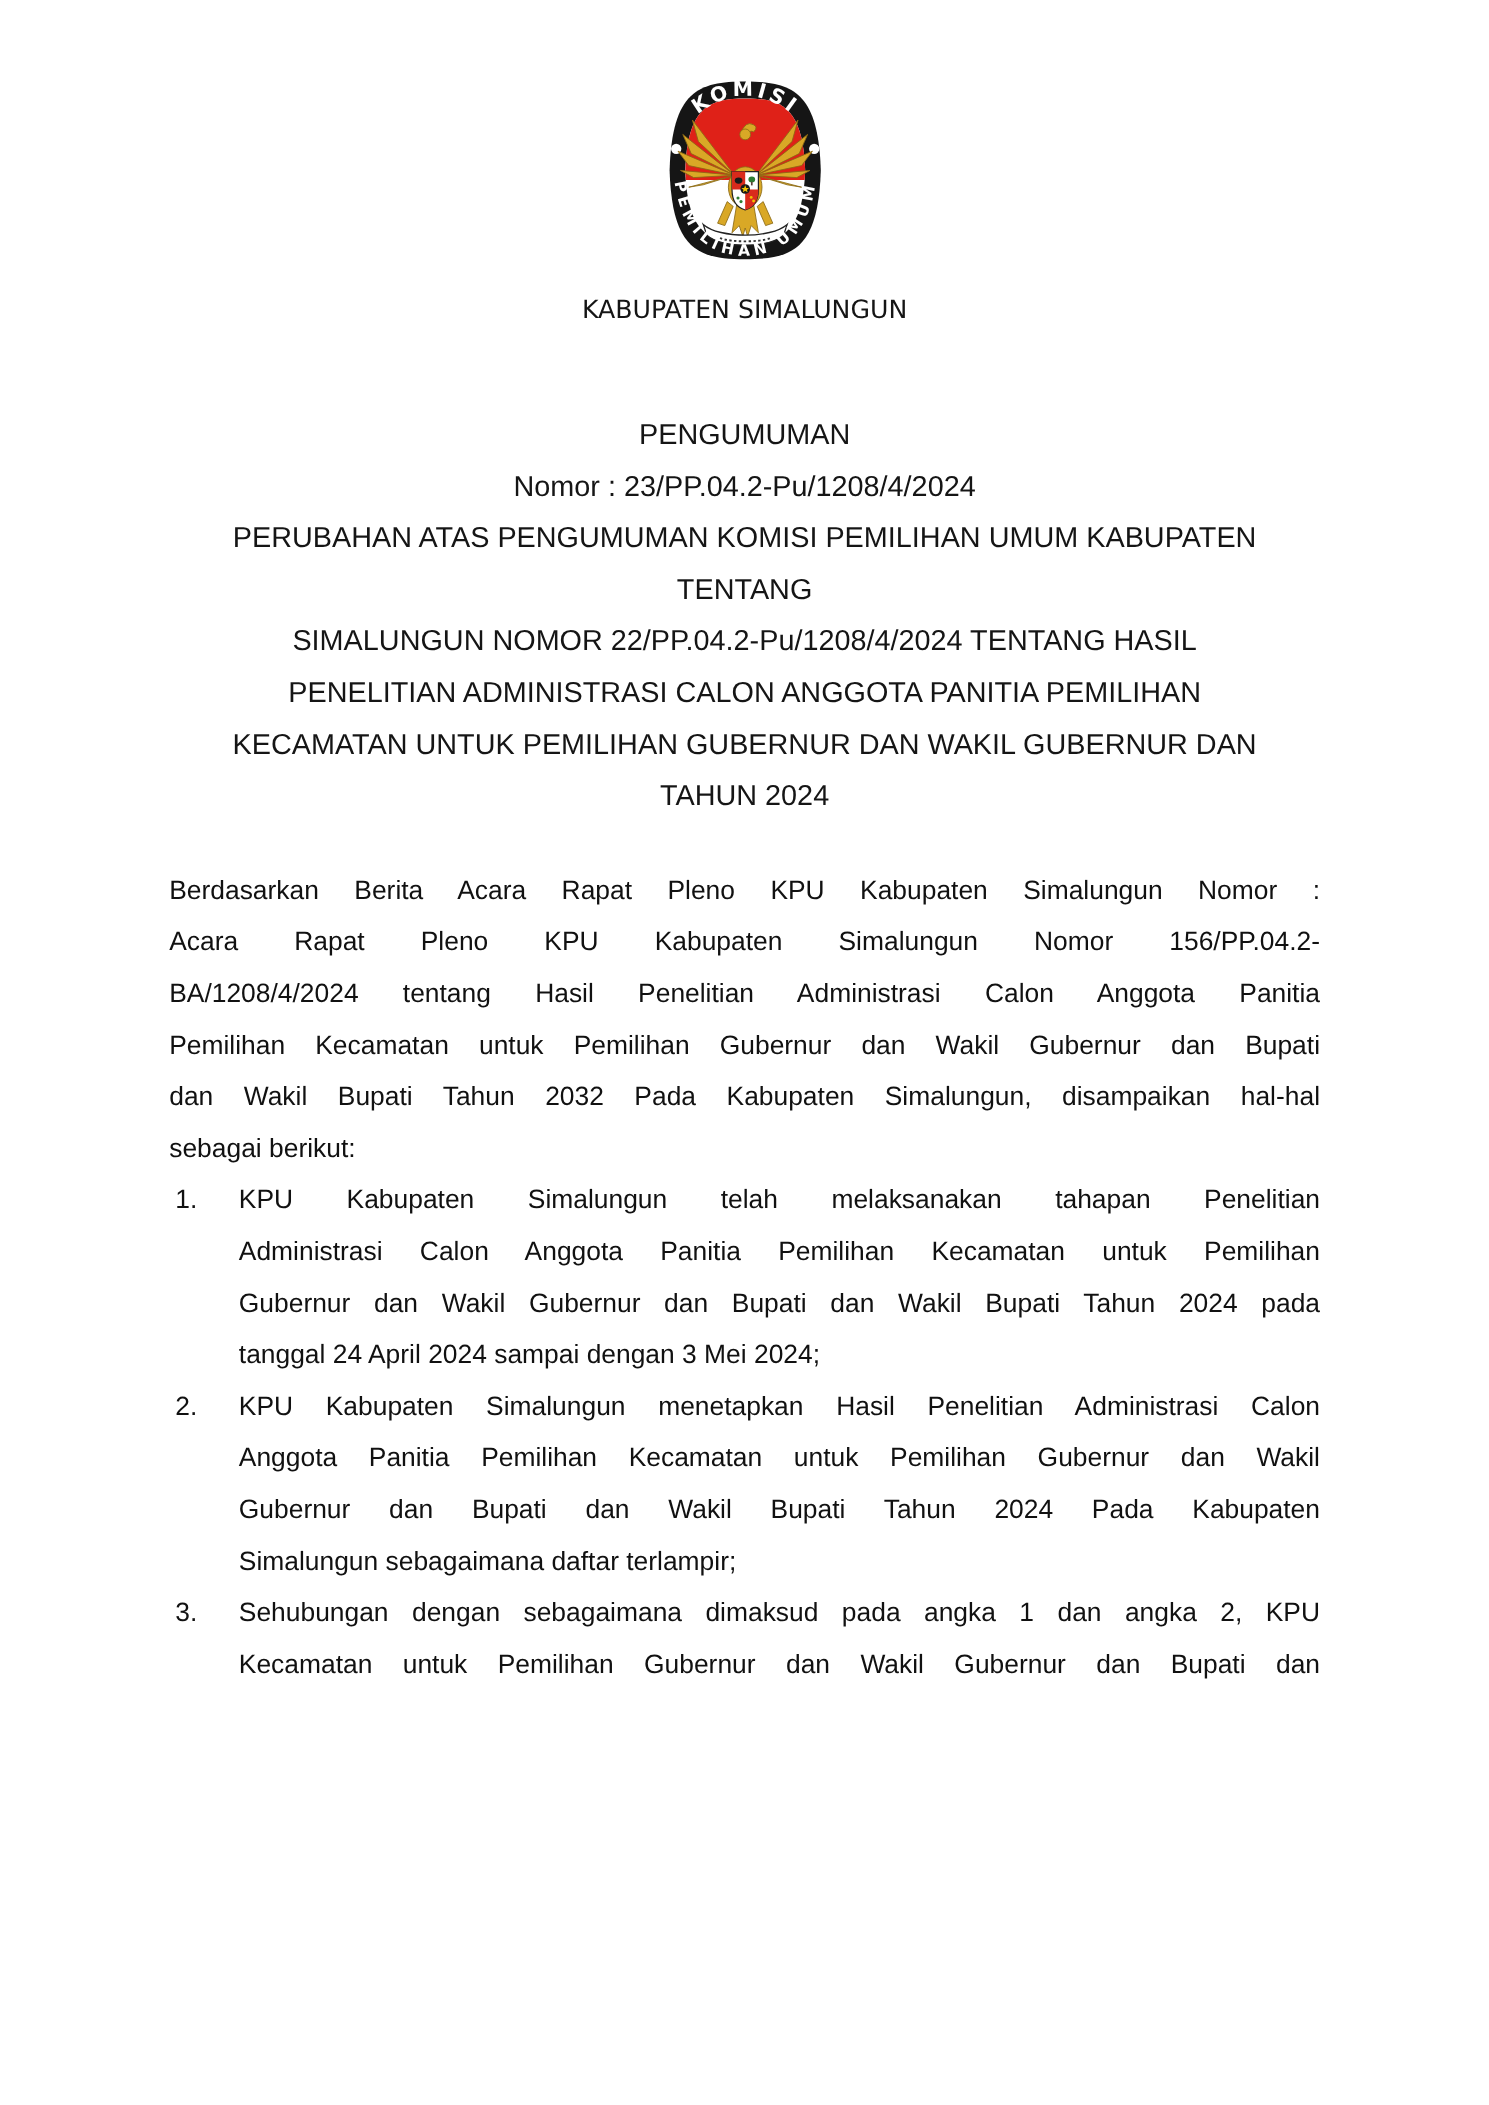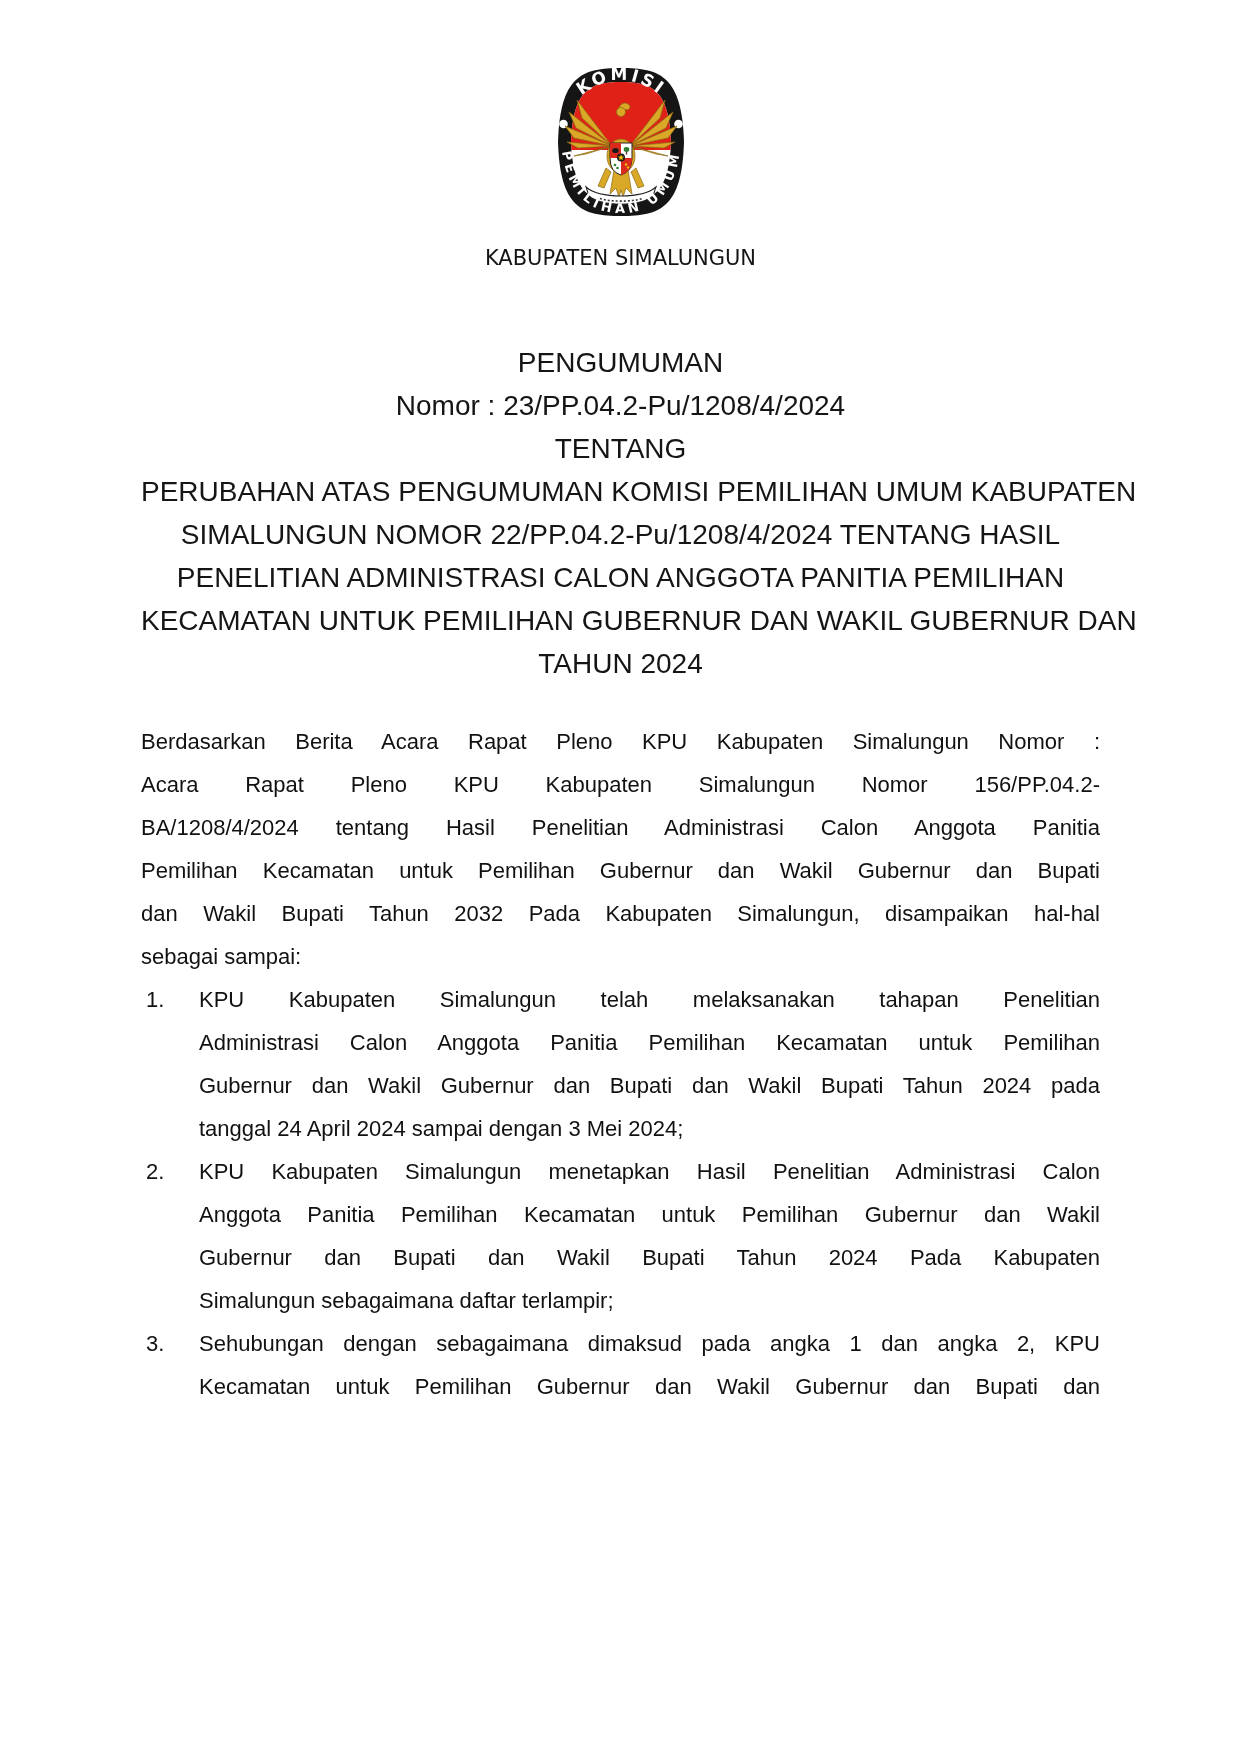--- a/index.html
+++ b/index.html
@@ -14,21 +14,21 @@
   svg { display:block; }
 
   .org-header {
     margin-top:14px; text-align:center;
     font-family:"DejaVu Sans", sans-serif;
     font-size:21px; line-height:44px; color:#151515;
   }
 
   .title-block {
     margin-top:61px; text-align:center;
-    font-size:28px; line-height:43px; color:#151515;
+    font-size:24px; line-height:43px; color:#151515;
   }
   .title-block > div { white-space:nowrap; }
 
   .para { margin-top:35px; font-size:22px; line-height:43px; }
   .jline { text-align:justify; text-align-last:justify; }
   .lline { text-align:left; text-align-last:left; }
 
   .list { font-size:22px; line-height:43px; }
   .li { display:flex; }
   .num { width:58px; box-sizing:border-box; padding-left:5px; flex:0 0 58px; }
@@ -112,35 +112,35 @@
       </svg>
     </div>
 
     <div class="org-header">
       <div>KABUPATEN SIMALUNGUN</div>
     </div>
 
     <div class="title-block">
       <div>PENGUMUMAN</div>
       <div>Nomor : 23/PP.04.2-Pu/1208/4/2024</div>
+      <div>PERUBAHAN ATAS PENGUMUMAN KOMISI PEMILIHAN UMUM KABUPATEN</div>
       <div>TENTANG</div>
-      <div>PERUBAHAN ATAS PENGUMUMAN KOMISI PEMILIHAN UMUM KABUPATEN</div>
       <div>SIMALUNGUN NOMOR 22/PP.04.2-Pu/1208/4/2024 TENTANG HASIL</div>
       <div>PENELITIAN ADMINISTRASI CALON ANGGOTA PANITIA PEMILIHAN</div>
       <div>KECAMATAN UNTUK PEMILIHAN GUBERNUR DAN WAKIL GUBERNUR DAN</div>
       <div>TAHUN 2024</div>
     </div>
 
     <div class="para">
       <div class="jline">Berdasarkan Berita Acara Rapat Pleno KPU Kabupaten Simalungun Nomor :</div>
       <div class="jline">Acara Rapat Pleno KPU Kabupaten Simalungun Nomor 156/PP.04.2-</div>
       <div class="jline">BA/1208/4/2024 tentang Hasil Penelitian Administrasi Calon Anggota Panitia</div>
       <div class="jline">Pemilihan Kecamatan untuk Pemilihan Gubernur dan Wakil Gubernur dan Bupati</div>
       <div class="jline">dan Wakil Bupati Tahun 2032 Pada Kabupaten Simalungun, disampaikan hal-hal</div>
-      <div class="lline">sebagai sampai:</div>
+      <div class="lline">sebagai berikut:</div>
     </div>
 
     <div class="list">
 
       <div class="li">
         <div class="num">1.</div>
         <div class="li-lines">
           <div class="jline">KPU Kabupaten Simalungun telah melaksanakan tahapan Penelitian</div>
           <div class="jline">Administrasi Calon Anggota Panitia Pemilihan Kecamatan untuk Pemilihan</div>
           <div class="jline">Gubernur dan Wakil Gubernur dan Bupati dan Wakil Bupati Tahun 2024 pada</div>

